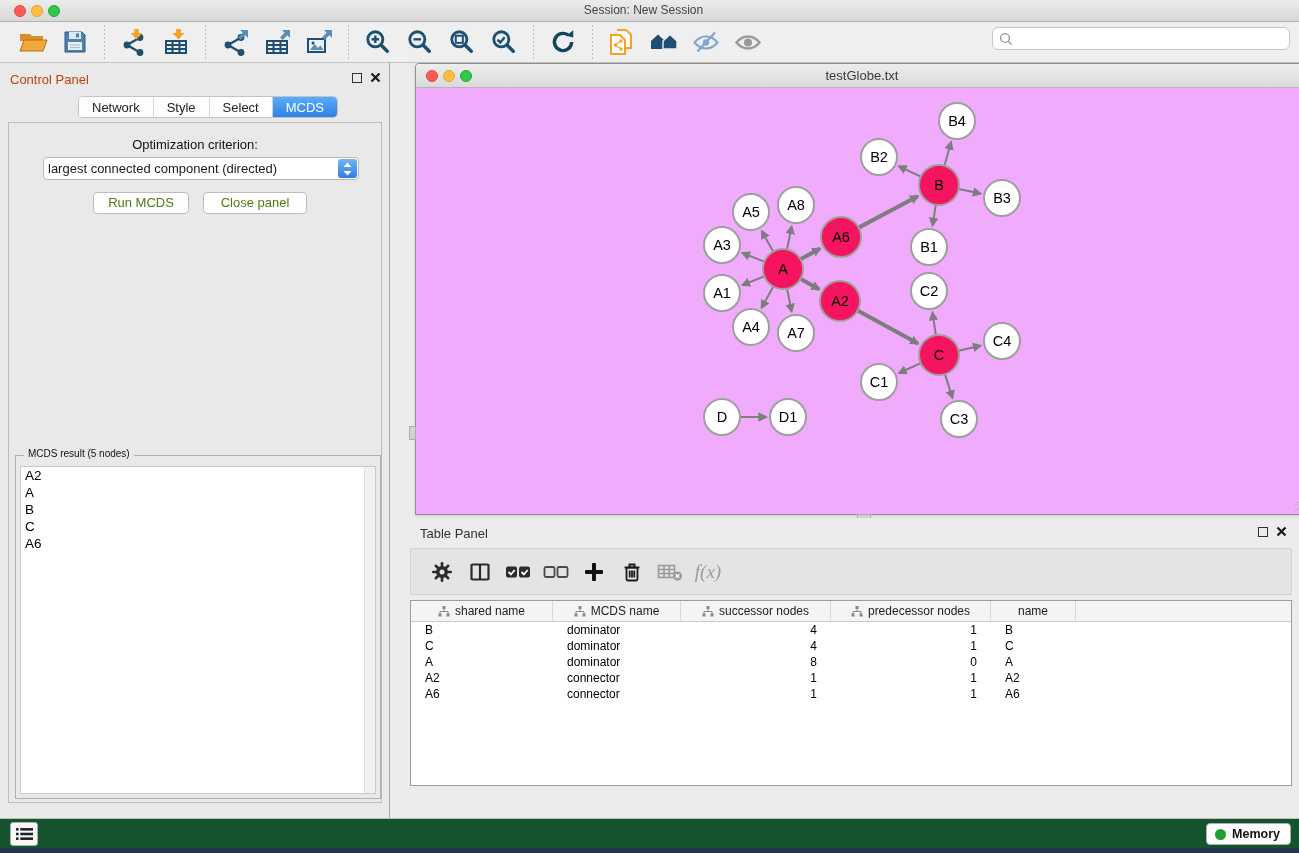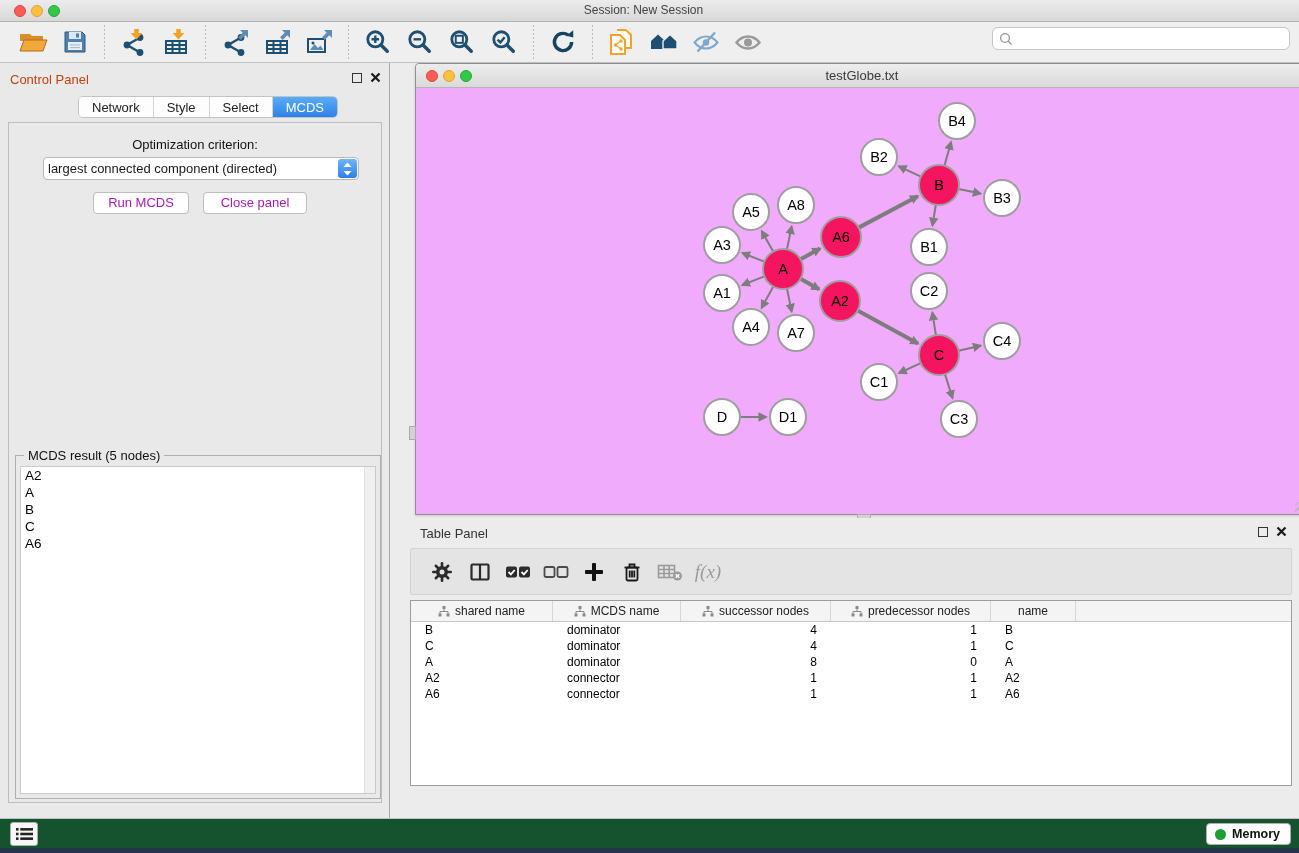--- a/index.html
+++ b/index.html
@@ -37,23 +37,23 @@
   .seg-tab { padding:0 13px; display:flex; align-items:center; font-size:13px; color:#222; background:#FDFDFD; border-right:1px solid #D4D4D4; cursor:default; }
   .seg-tab:last-child { border-right:none; }
   .seg-tab.active { background:linear-gradient(#5AACF8,#2E82E8); color:#FFF; border-right:none; }
   .cp-frame { position:absolute; left:8px; top:59px; width:374px; height:681px; border:1px solid #BDBDBD; background:#E9E9E9; }
   .opt-label { position:absolute; left:0; width:100%; top:14px; text-align:center; color:#111; }
   .dropdown { position:absolute; left:34px; top:34px; width:316px; height:23px; background:#FFF; border:1px solid #B8B8B8;
     border-radius:4px; display:flex; align-items:center; padding-left:4px; font-size:13px; }
   .dropdown .spin { position:absolute; right:1px; top:1px; width:19px; height:19px; border-radius:3px;
     background:linear-gradient(#6FB5F9,#2D7FE8); display:flex; flex-direction:column; align-items:center; justify-content:center; gap:2px; }
   .btn { position:absolute; height:22px; background:#FEFEFE; border:1px solid #BDBDBD; border-radius:4px;
-    font-size:13px; font-family:"Liberation Sans",sans-serif; color:#a21caf; text-align:center; line-height:20px; cursor:default; }
+    font-size:13px; font-family:"Liberation Sans",sans-serif; color:#4d7c0f; text-align:center; line-height:20px; cursor:default; }
   .mcds-fieldset { position:absolute; left:6px; top:332px; width:366px; height:344px; border:1px solid #AFAFAF; background:#E9E9E9; }
-  .mcds-legend { position:absolute; left:8px; top:-8px; background:#E9E9E9; padding:0 4px; font-size:13px; color:#111; }
+  .mcds-legend { position:absolute; left:8px; top:-8px; background:#E9E9E9; padding:0 4px; font-size:10px; color:#111; }
   .mcds-list { position:absolute; left:4px; top:10px; right:4px; bottom:4px; background:#FFF; border:1px solid #C9C9C9; overflow:hidden; }
   .mcds-list .sb { position:absolute; right:0; top:0; width:11px; height:100%; background:#F0F0F0; border-left:1px solid #E0E0E0; }
   .mcds-item { padding:1px 0 1px 4px; font-size:13.5px; line-height:15px; color:#000; }
 
   
   .net-window { position:absolute; left:403px; top:63px; width:894px; height:452px;
     border:1px solid #8F8F8F; border-radius:4px 4px 0 0; background:#FFF; box-shadow:0 1px 3px rgba(0,0,0,.15);margin-left:12px; }
   .net-titlebar { position:relative; height:24px; background:linear-gradient(#EDEDED,#DADADA);
     border-bottom:1px solid #B5B5B5; border-radius:4px 4px 0 0; }
   .net-titlebar .title { position:absolute; left:0; right:0; top:4px; text-align:center; font-size:13px; color:#3A3A3A; }

